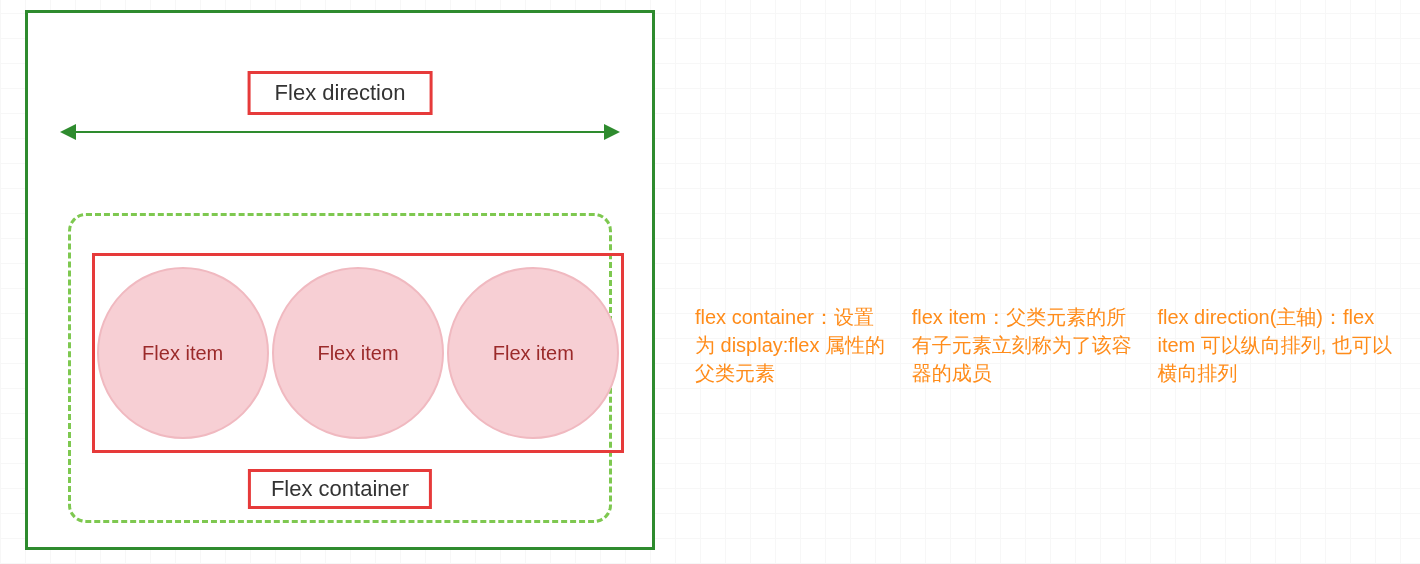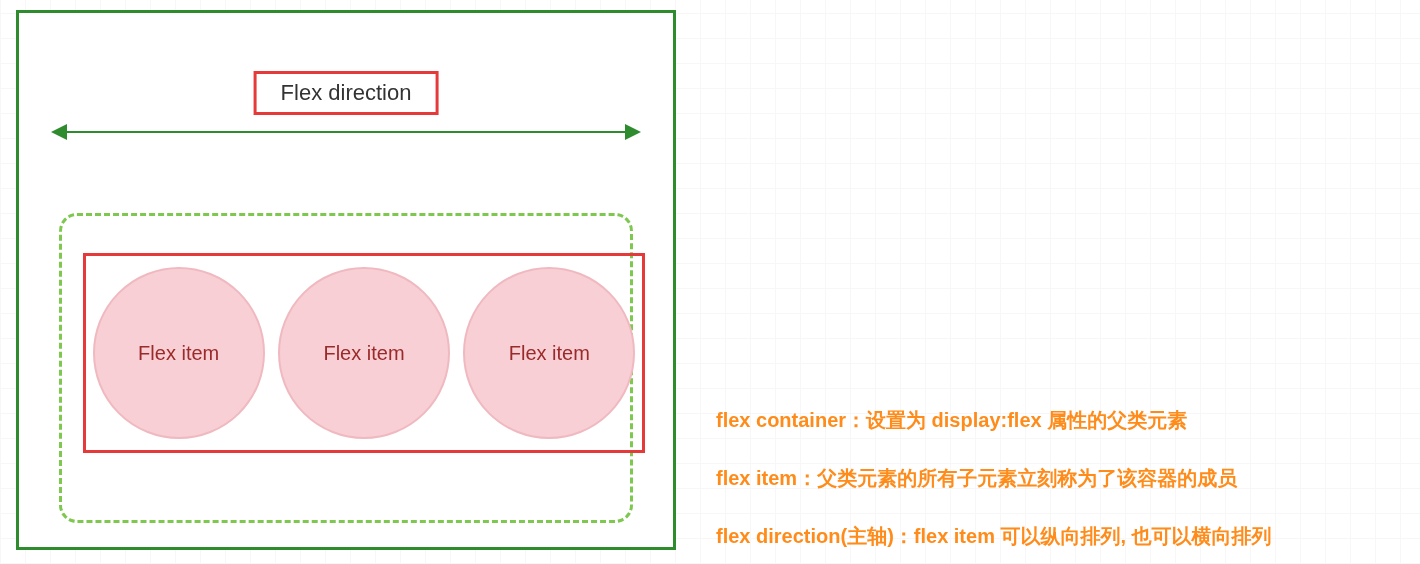--- a/index.html
+++ b/index.html
@@ -11,22 +11,22 @@
         #ffffff;
       width: 1420px;
       height: 564px;
       position: relative;
       overflow: hidden;
     }
 
     .page {
       display: flex;
       flex-direction: row;
-      align-items: flex-end;
-      padding: 10px 16px;
+      align-items: center;
+      padding: 10px 25px;
       gap: 40px;
     }
 
     .diagram-outer {
       position: relative;
       width: 660px;
       height: 540px;
       border: 3px solid #2e8b2e;
       background: #ffffff;
       padding: 18px 24px 24px 24px;
@@ -123,25 +123,24 @@
       background: #ffffff;
       z-index: 3;
     }
     .flex-container-label {
       font-size: 22px;
       color: #333;
     }
 
     .notes {
       display: flex;
-      flex-direction: column;
-      gap: 30px;
+      flex-direction: row;
+      gap: 18px;
       padding-top: 130px;
       max-width: 700px;
-      font-weight: bold;
     }
     .note-line {
       color: #ff8c1a;
       font-size: 20px;
       line-height: 1.4;
     }
   </style>
 </head>
 <body>
 
@@ -162,20 +161,23 @@
         <span>Flex item</span>
       </div>
       <div class="flex-item-circle">
         <span>Flex item</span>
       </div>
       <div class="flex-item-circle">
         <span>Flex item</span>
       </div>
     </div>
 
+    <div class="flex-container-label-box">
+      <span class="flex-container-label">Flex container</span>
+    </div>
 
   </div>
 
   <div class="notes">
     <div class="note-line">flex container：设置为 display:flex 属性的父类元素</div>
     <div class="note-line">flex item：父类元素的所有子元素立刻称为了该容器的成员</div>
     <div class="note-line">flex direction(主轴)：flex item 可以纵向排列, 也可以横向排列</div>
   </div>
 
 </div>

